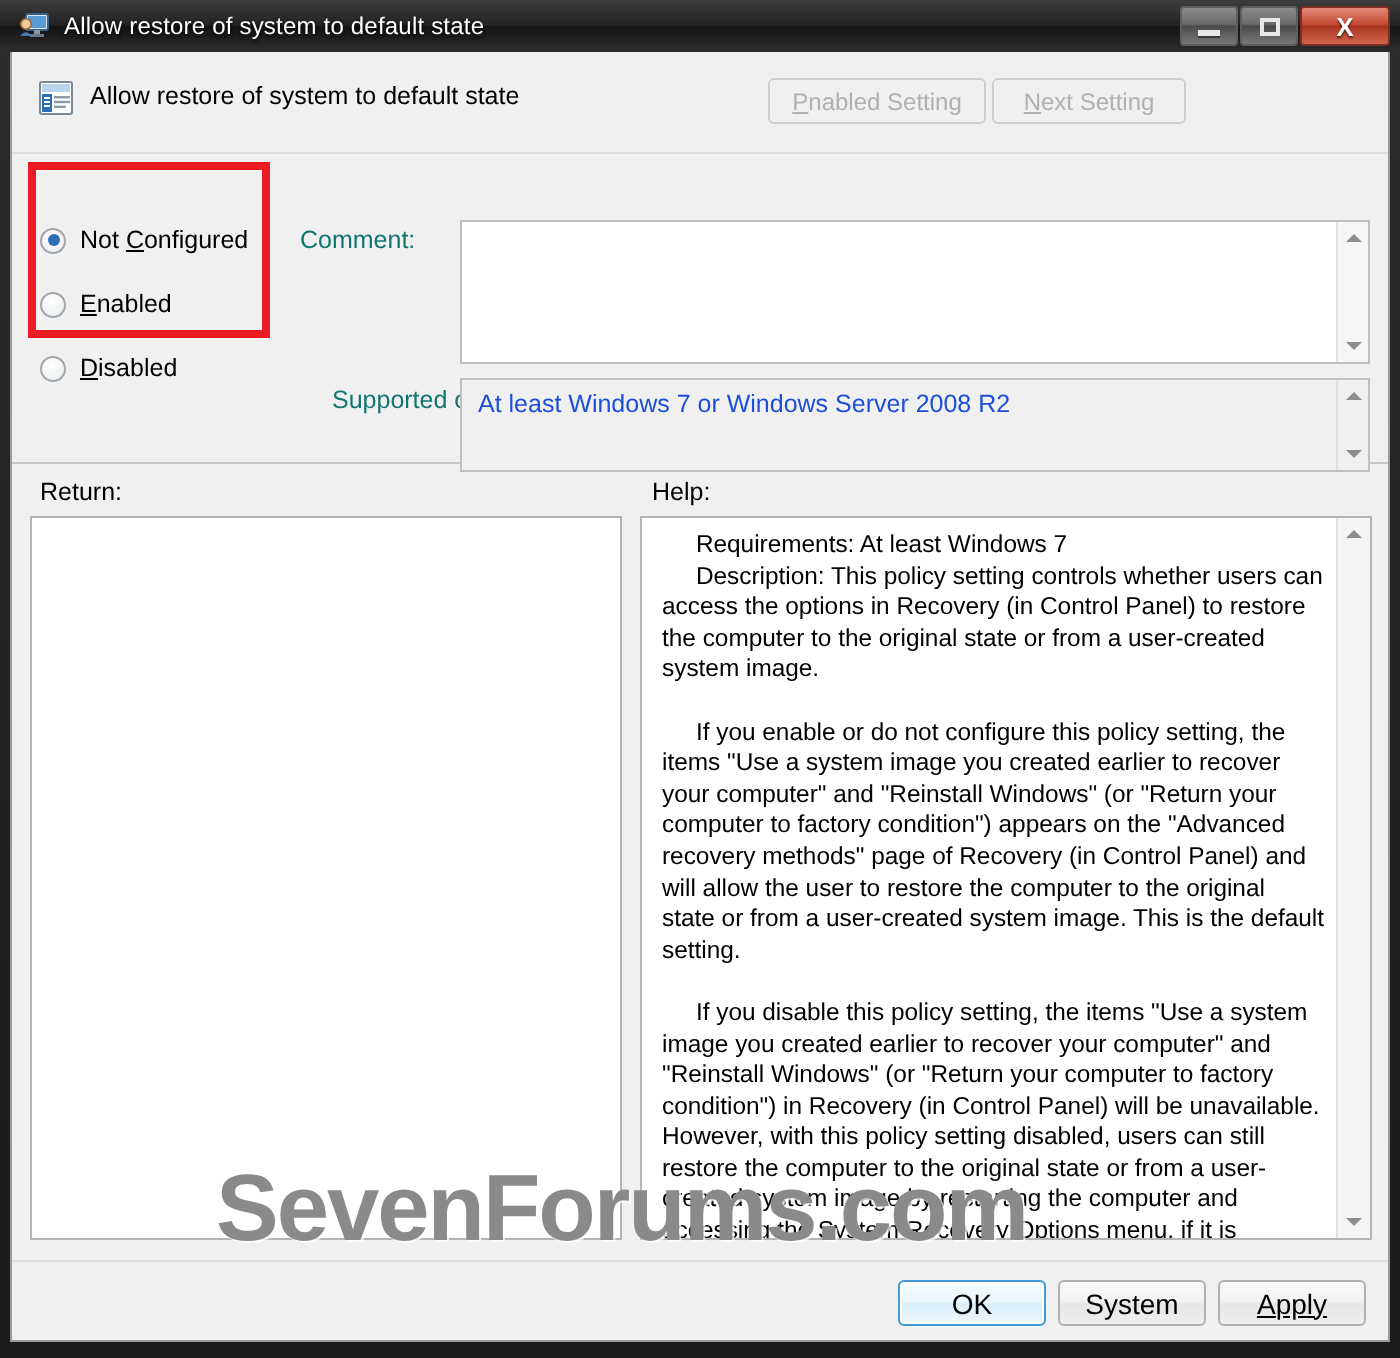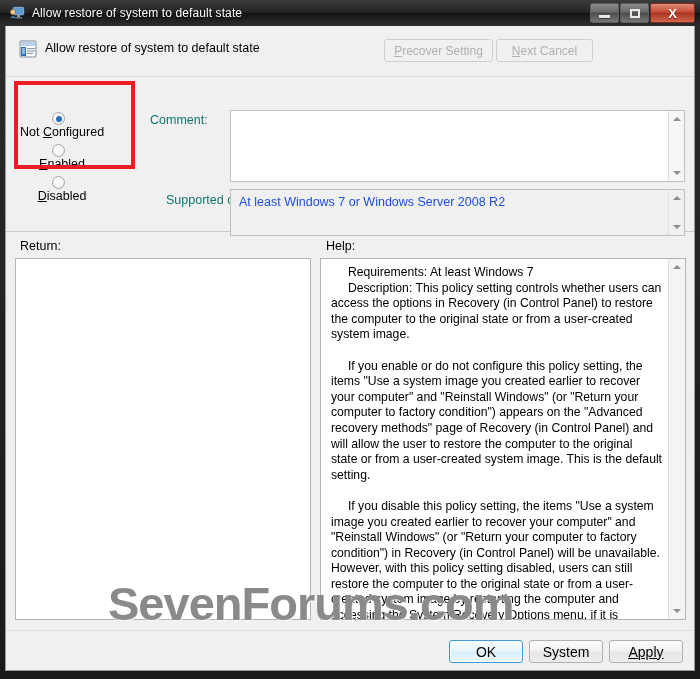--- a/index.html
+++ b/index.html
@@ -155,21 +155,20 @@
   .radio-group {
     position: absolute;
     left: 14px;
     top: 35px;
   }
   .radio-row {
     display: flex;
     align-items: center;
     height: 16px;
     margin-bottom: 16px;
-    flex-direction: column;
   }
   .radio-row:last-child { margin-bottom: 0; }
   .radio-mark {
     width: 13px; height: 13px;
     border-radius: 50%;
     border: 1px solid #a0a6ab;
     background: radial-gradient(circle at 45% 35%, #ffffff 0%, #f2f4f5 60%, #dfe3e6 100%);
     box-sizing: border-box;
     position: relative;
     margin-right: 7px;
@@ -402,24 +401,24 @@
           <rect x="4" y="11.5" width="3" height="1" fill="#ffffff"></rect>
           <rect x="4" y="13.5" width="3" height="1" fill="#ffffff"></rect>
           <rect x="9" y="9" width="8" height="1.2" fill="#8c9aa8"></rect>
           <rect x="9" y="11.4" width="8" height="1.2" fill="#8c9aa8"></rect>
           <rect x="9" y="13.8" width="6" height="1.2" fill="#8c9aa8"></rect>
         </svg>
       </span>
       <span class="header-title">Allow restore of system to default state</span>
 
       <div class="nav-btn nav-prev">
-        <span><span class="ul">P</span><span>recover Setting</span></span>
+        <span><span class="ul">P</span><span>nabled Setting</span></span>
       </div>
       <div class="nav-btn nav-next">
-        <span><span class="ul">N</span><span>ext Cancel</span></span>
+        <span><span class="ul">N</span><span>ext Setting</span></span>
       </div>
     </div>
 
     <div class="settings-zone">
 
       <div class="radio-group">
         <div class="radio-row">
           <span class="radio-mark checked"></span>
           <span class="radio-label"><span>Not </span><span class="ul">C</span><span>onfigured</span></span>
         </div>

